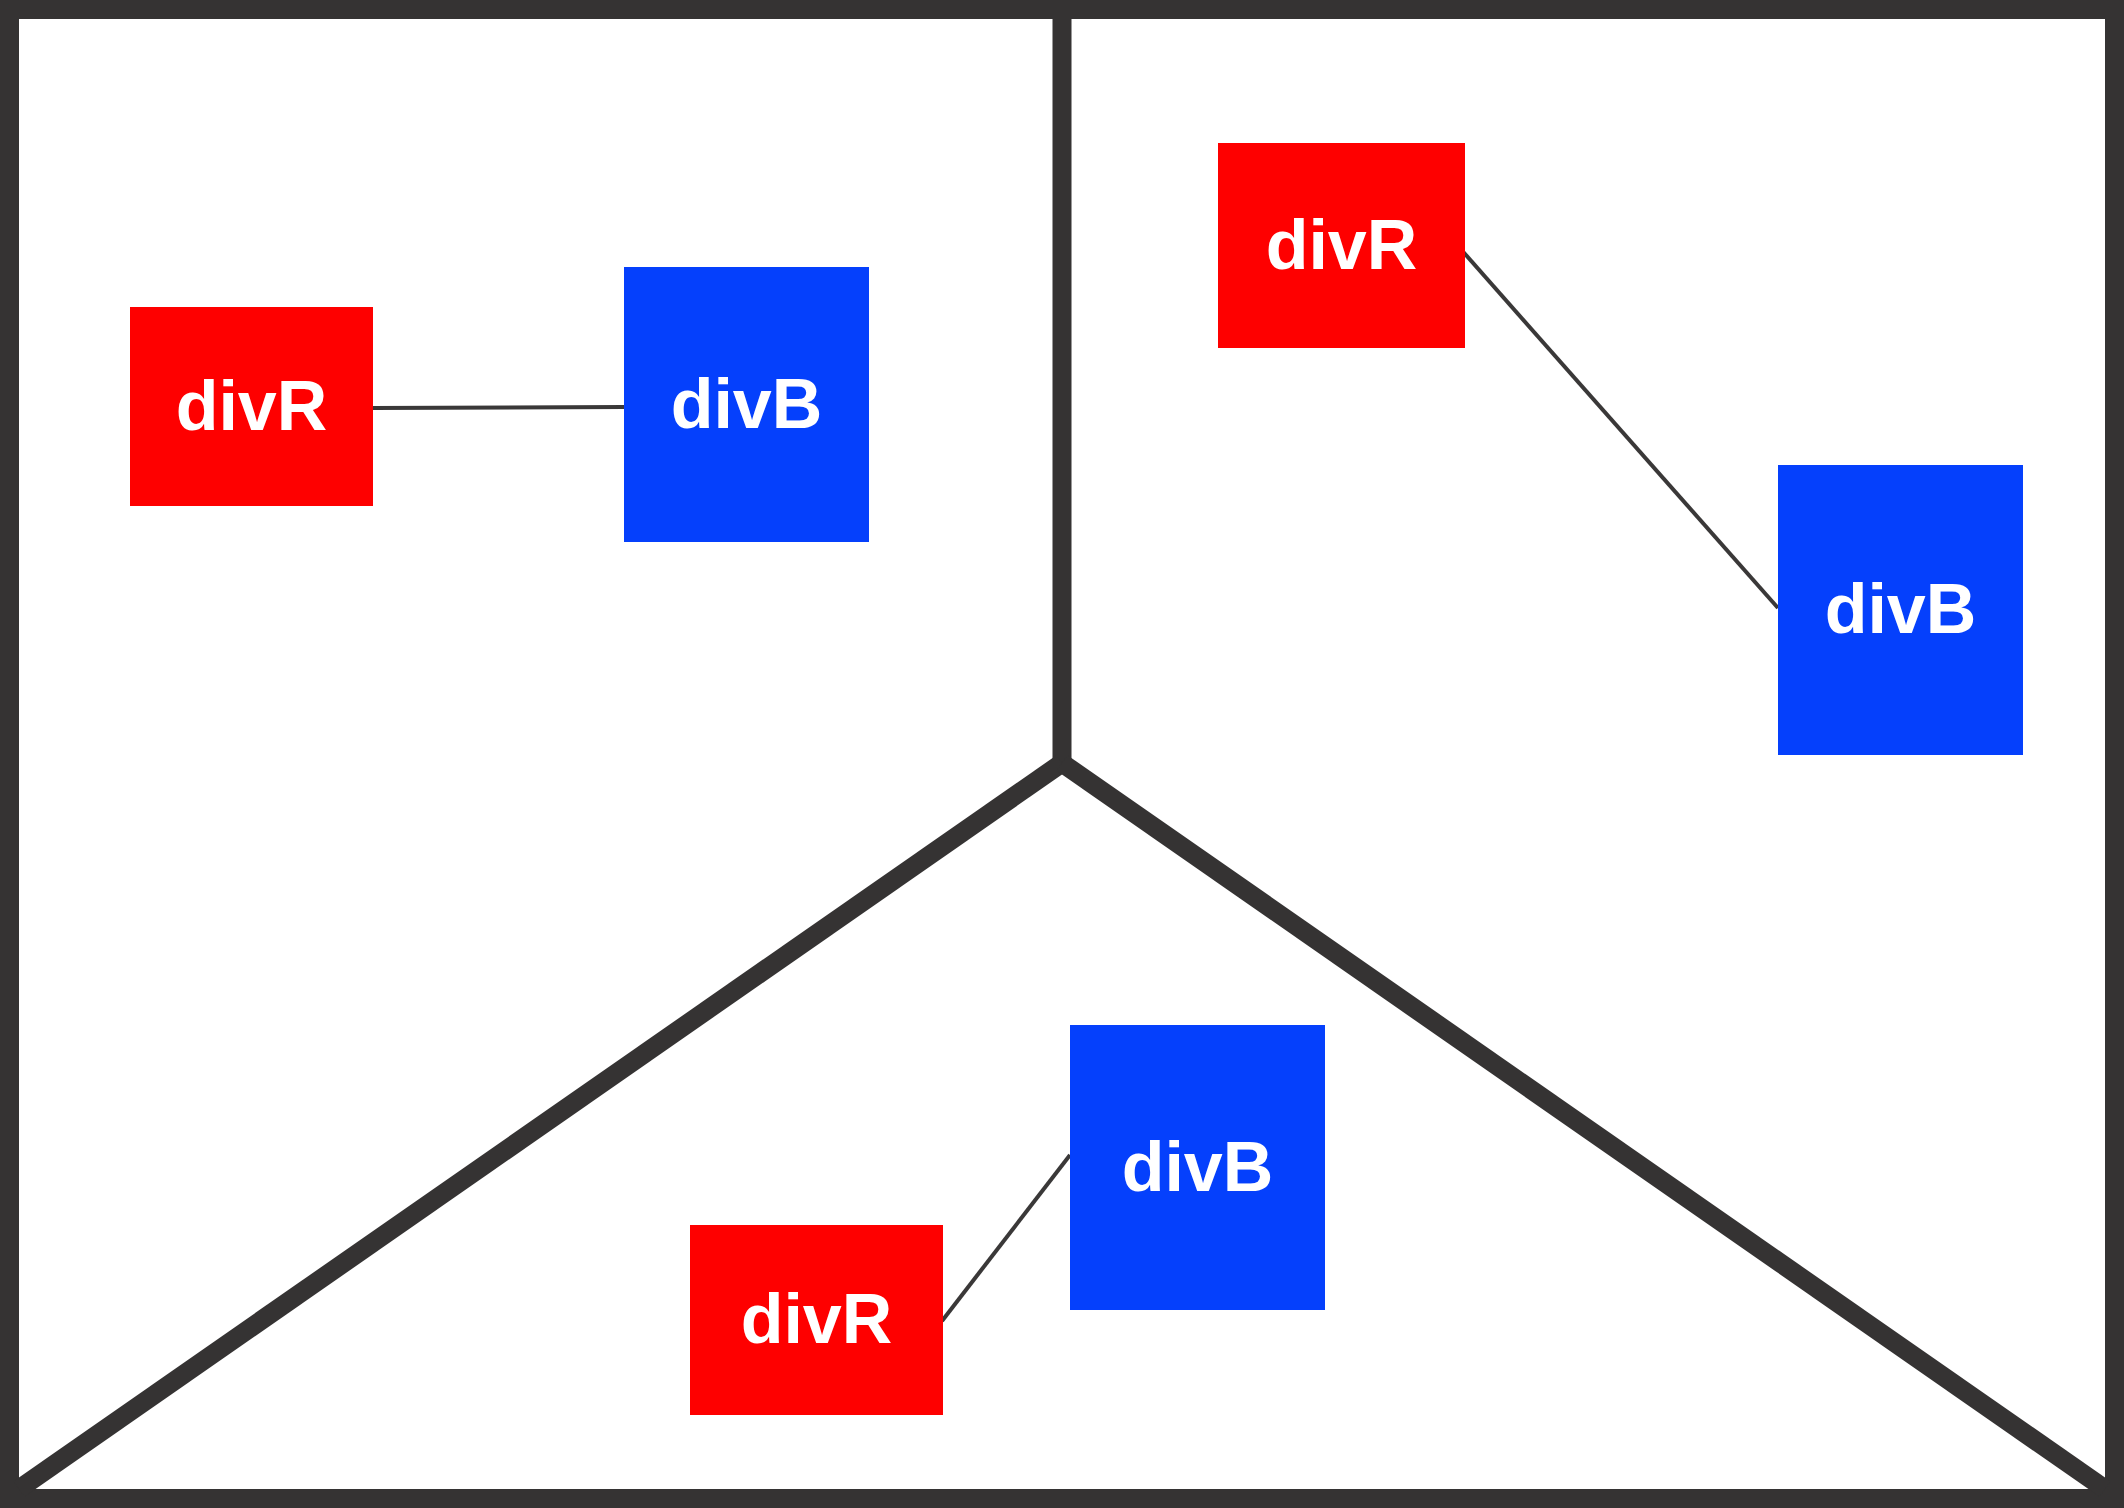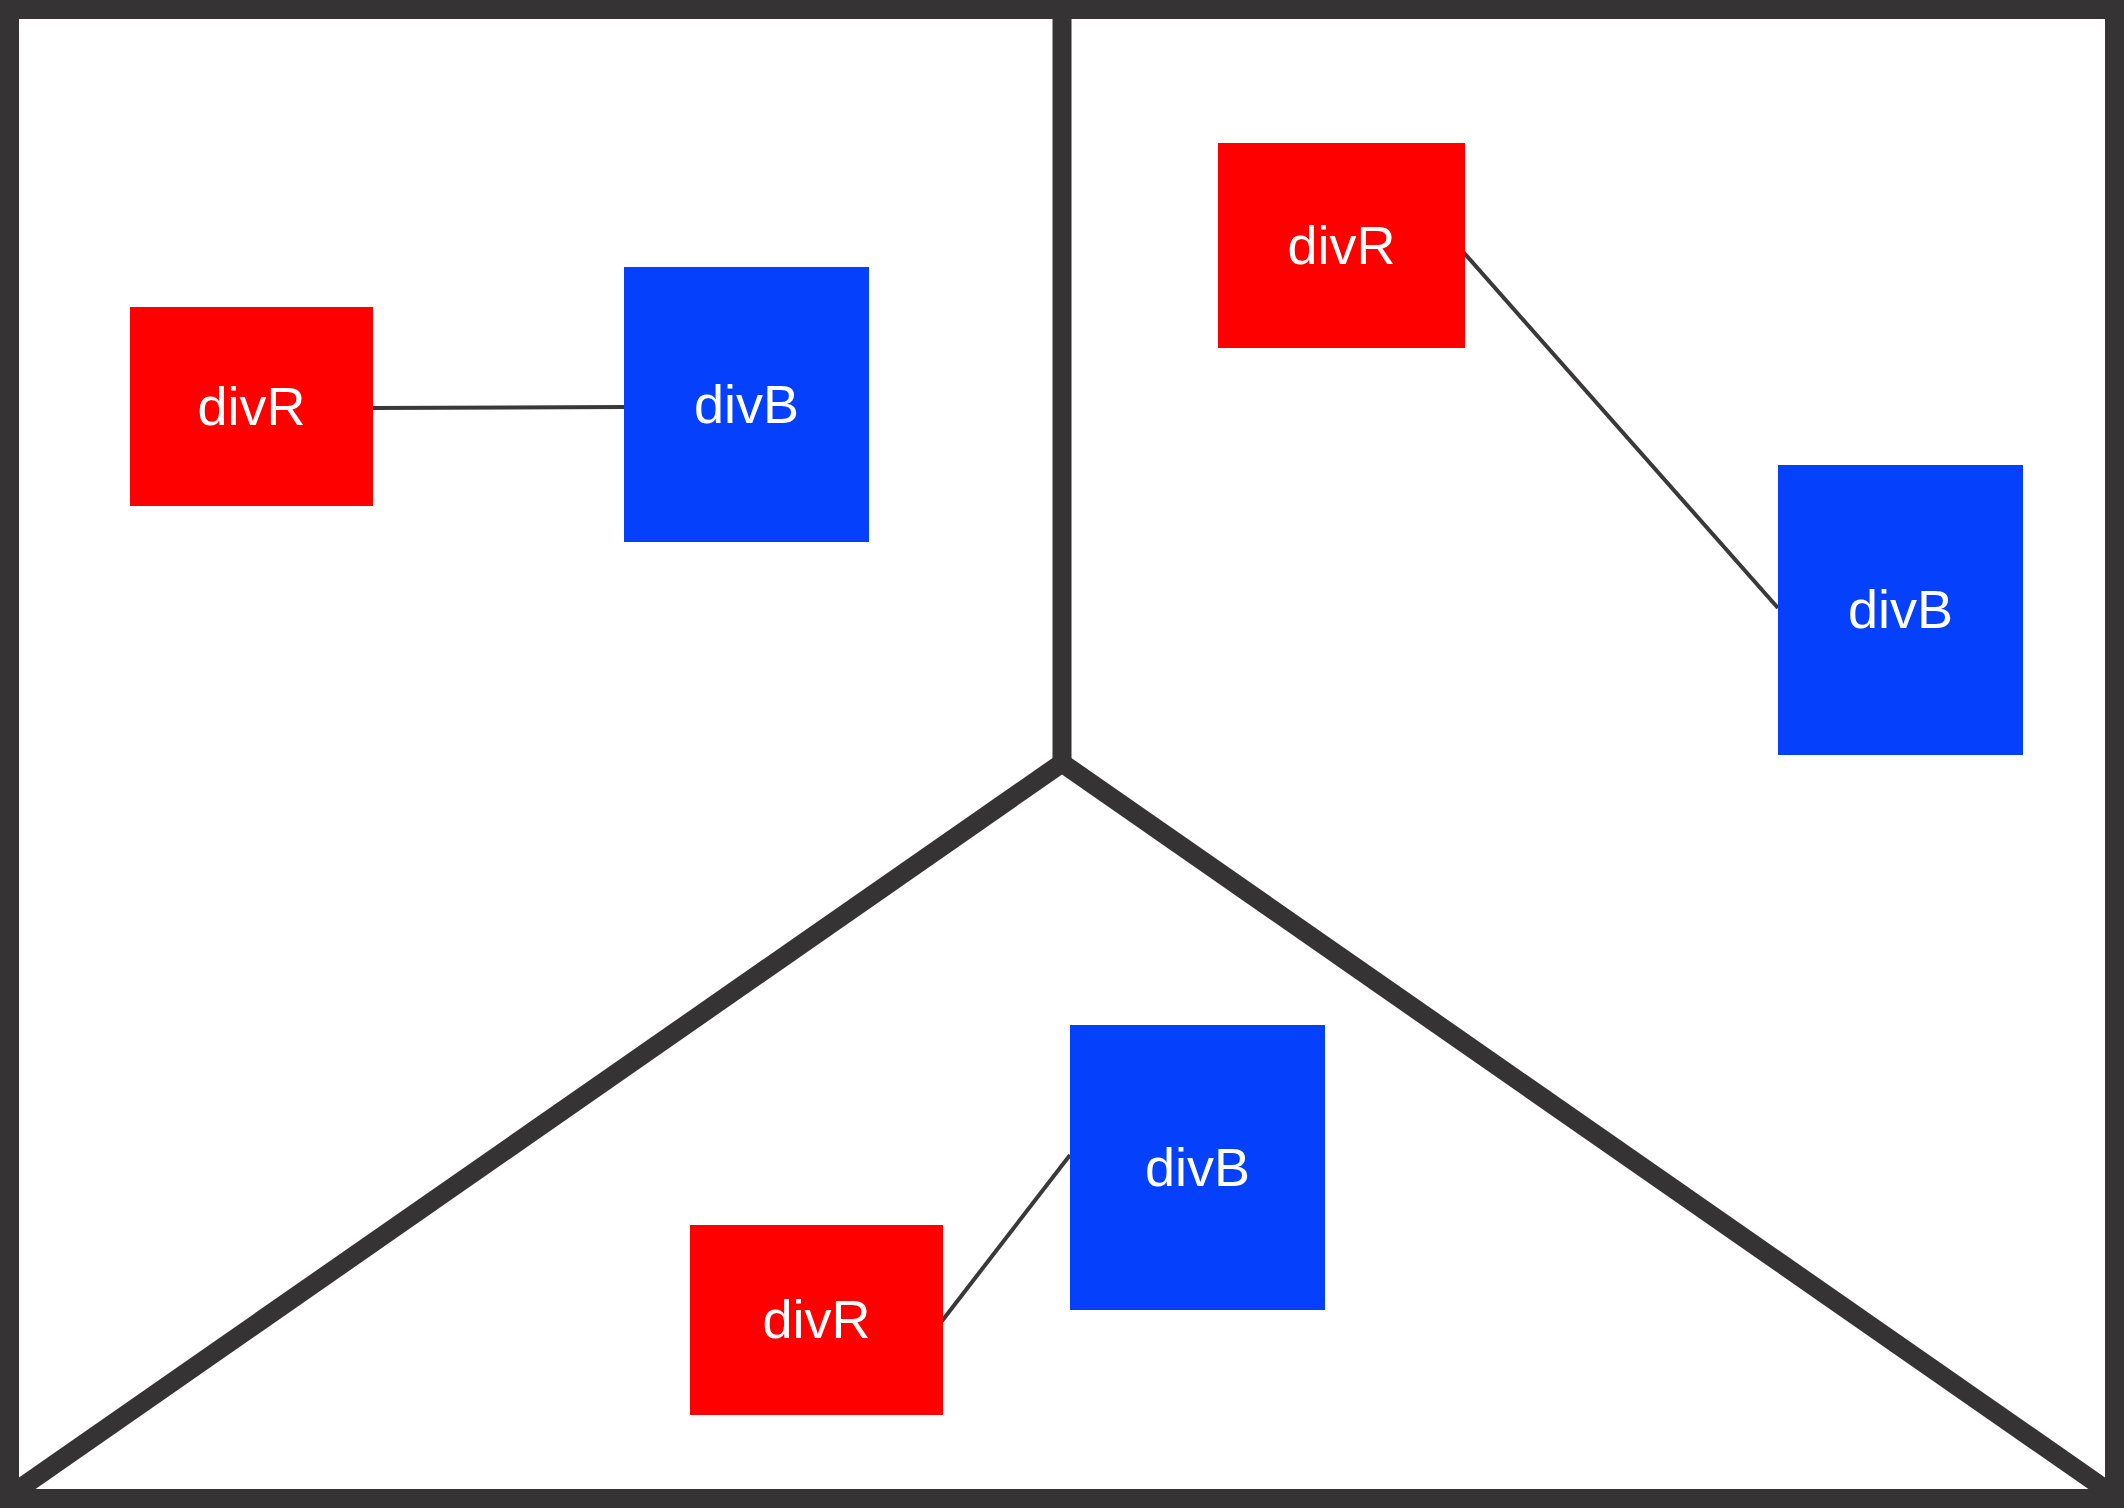--- a/index.html
+++ b/index.html
@@ -27,22 +27,22 @@
     display: block;
   }
   .node-box {
     position: absolute;
     display: flex;
     align-items: center;
     justify-content: center;
     box-sizing: border-box;
     color: #ffffff;
     font-family: "Liberation Sans", sans-serif;
-    font-size: 54px;
-    font-weight: 400;
+    font-size: 70px;
+    font-weight: 700;
     line-height: 1;
     letter-spacing: 0px;
     user-select: none;
   }
   .node-label {
     display: block;
     transform: translateY(-1px);
   }
 </style>
 </head>

